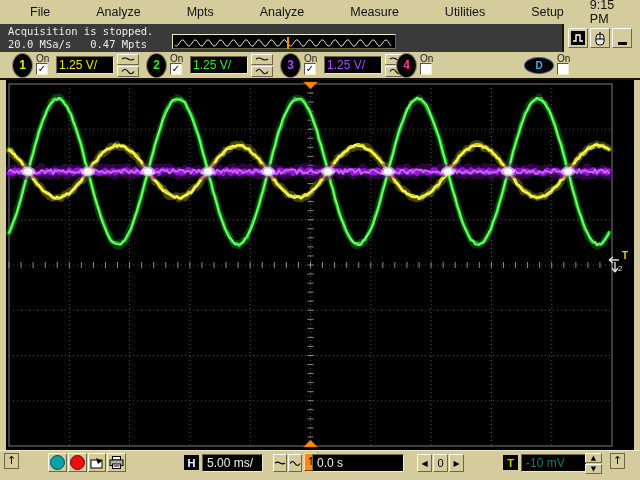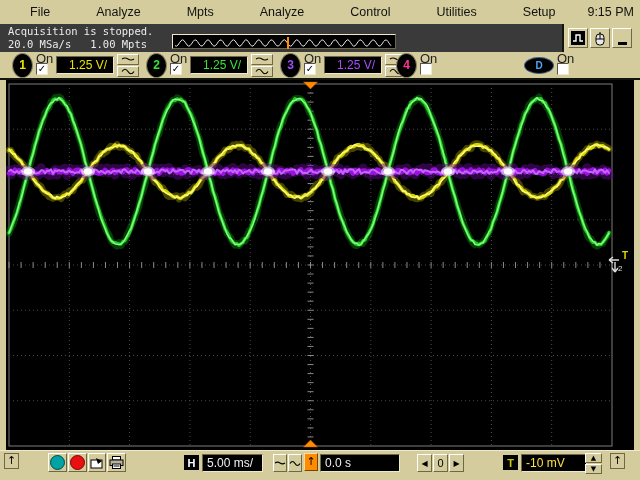--- a/index.html
+++ b/index.html
@@ -22,26 +22,26 @@
   .pulse-inner{width:14px;height:14px;background:#000;display:flex;align-items:center;justify-content:center;}
   .min-glyph{display:block;width:9px;height:3px;background:#000;margin-top:10px;}
   
   .channel-row{position:relative;height:26px;background:#d4cc9c;border-bottom:2px solid #15150f;box-sizing:content-box;}
   .ch-group{position:absolute;top:0;height:26px;display:flex;align-items:center;gap:3px;}
   .badge{width:19px;height:23px;background:#000;border:1px solid #8a8468;border-radius:50%;
     display:flex;align-items:center;justify-content:center;font-size:12px;font-weight:bold;}
   .eye{width:28px;height:15px;background:#000;border:1px solid #46618a;border-radius:50%;
     display:flex;align-items:center;justify-content:center;font-size:10px;font-weight:bold;color:#49a8ff;}
   .on-col{display:flex;flex-direction:column;align-items:flex-start;width:17px;margin-top:-1px;}
-  .on-label{font-size:13px;line-height:9px;color:#222;}
+  .on-label{font-size:10px;line-height:9px;color:#222;}
   .checkbox{width:12px;height:12px;background:#fff;border:1px solid;border-color:#555 #efe9c8 #efe9c8 #555;
     box-sizing:border-box;display:flex;align-items:center;justify-content:center;}
   .check{font-family:"DejaVu Sans",sans-serif;font-size:10px;line-height:10px;color:#000;margin-top:-1px;}
   .val-field{height:18px;background:#000;border:1px solid;border-color:#6e6848 #efe9c8 #efe9c8 #6e6848;
-    box-sizing:border-box;font-size:12px;line-height:16px;padding-left:12px;}
+    box-sizing:border-box;font-size:12px;line-height:16px;padding-left:2px;}
   .w58{width:58px;} .c1{color:#e8e400;} .c2{color:#35e635;} .c3{color:#a64dff;}
   .spin-v{display:flex;flex-direction:column;gap:1px;}
   .spin-btn{width:22px;height:11px;background:#d4cc9c;border:1px solid;border-color:#fff #6e6848 #6e6848 #fff;
     padding:0;display:flex;align-items:center;justify-content:center;}
   
   .display{position:relative;height:370px;margin:0 6px;background:#000;}
   .drag-cursor{position:absolute;left:598px;top:170px;width:28px;height:28px;}
   
   .toolbar{position:relative;height:24px;background:#d4cc9c;border-top:1px solid #efe9c8;}
   .flat-btn{position:absolute;background:#d4cc9c;border:1px solid #6e6848;padding:0;
@@ -61,29 +61,29 @@
 </head>
 <body>
 
 <div class="screen">
 
   <div class="menu-bar">
     <span class="menu-item">File</span>
     <span class="menu-item">Analyze</span>
     <span class="menu-item">Mpts</span>
     <span class="menu-item">Analyze</span>
-    <span class="menu-item">Control</span>
+    <span class="menu-item">Measure</span>
     <span class="menu-item">Utilities</span>
     <span class="menu-item">Setup</span>
     <span class="clock">9:15 PM</span>
   </div>
 
   <div class="status-row">
     <div class="status-text"><span>Acquisition is stopped.</span>
-<span>20.0 MSa/s   1.00 Mpts</span></div>
+<span>20.0 MSa/s   0.47 Mpts</span></div>
     <div class="preview-box">
       <svg id="preview-svg" width="220" height="12">
           <polyline points="2,8.7 3.5,9.2 5,8.0 6.5,5.8 8,3.7 9.5,2.8 11,3.6 12.5,5.7 14,7.9 15.5,9.1 17,8.7 18.5,6.9 20,4.6 21.5,3.0 23,3.0 24.5,4.6 26,6.9 27.5,8.7 29,9.1 30.5,7.9 32,5.6 33.5,3.6 35,2.8 36.5,3.7 38,5.8 39.5,8.0 41,9.2 42.5,8.6 44,6.7 45.5,4.4 47,3.0 48.5,3.1 50,4.7 51.5,7.1 53,8.8 54.5,9.1 56,7.8 57.5,5.5 59,3.5 60.5,2.8 62,3.8 63.5,6.0 65,8.1 66.5,9.2 68,8.6 69.5,6.6 71,4.3 72.5,2.9 74,3.1 75.5,4.9 77,7.2 78.5,8.9 80,9.1 81.5,7.6 83,5.4 84.5,3.4 86,2.8 87.5,3.9 89,6.1 90.5,8.2 92,9.2 93.5,8.5 95,6.5 96.5,4.2 98,2.9 99.5,3.2 101,5.0 102.5,7.3 104,8.9 105.5,9.0 107,7.5 108.5,5.2 110,3.3 111.5,2.8 113,4.0 114.5,6.2 116,8.3 117.5,9.2 119,8.4 120.5,6.3 122,4.1 123.5,2.9 125,3.3 126.5,5.1 128,7.4 129.5,9.0 131,9.0 132.5,7.4 134,5.1 135.5,3.3 137,2.9 138.5,4.1 140,6.4 141.5,8.4 143,9.2 144.5,8.3 146,6.2 147.5,4.0 149,2.8 150.5,3.4 152,5.3 153.5,7.6 155,9.0 156.5,8.9 158,7.3 159.5,4.9 161,3.2 162.5,2.9 164,4.2 165.5,6.5 167,8.5 168.5,9.2 170,8.2 171.5,6.0 173,3.9 174.5,2.8 176,3.4 177.5,5.4 179,7.7 180.5,9.1 182,8.9 183.5,7.1 185,4.8 186.5,3.1 188,2.9 189.5,4.4 191,6.6 192.5,8.6 194,9.2 195.5,8.1 197,5.9 198.5,3.8 200,2.8 201.5,3.5 203,5.5 204.5,7.8 206,9.1 207.5,8.8 209,7.0 210.5,4.7 212,3.1 213.5,3.0 215,4.5 216.5,6.8 218,8.7 " fill="none" stroke="#e8e8e8" stroke-width="1"></polyline>
           <rect x="114" y="0" width="2" height="12" fill="#ff8c00"></rect>
         </svg>
     </div>
     <div class="win-area">
       <button class="tb-btn">
         <span class="pulse-inner">
           <svg width="12" height="12" viewBox="0 0 12 12">
@@ -373,24 +373,24 @@
         <svg width="12" height="8">
           <path d="M1,4 Q3.5,2.2 6,4 T11,4" fill="none" stroke="#000" stroke-width="1.1"></path>
         </svg>
       </button>
     <button class="raised" style="left:288px;top:3px;width:14px;height:18px">
         <svg width="12" height="9">
           <path d="M1,4.5 Q3.5,0.5 6,4.5 T11,4.5" fill="none" stroke="#000" stroke-width="1.2"></path>
         </svg>
       </button>
     <button class="flat-btn glyph orange-btn" style="left:304px;top:2px;width:14px;height:18px">↑</button>
-    <span class="bar-field" style="left:320px;top:3px;width:80px">0.0 s</span>
+    <span class="bar-field" style="left:312px;top:3px;width:92px">0.0 s</span>
     <button class="raised glyph" style="left:417px;top:3px;width:15px;height:18px;font-size:8px">◀</button>
     <button class="raised" style="left:433px;top:3px;width:15px;height:18px;font-size:11px">0</button>
     <button class="raised glyph" style="left:449px;top:3px;width:15px;height:18px;font-size:8px">▶</button>
     <span class="letter-box" style="left:503px;top:4px;color:#cfc400">T</span>
-    <span class="bar-field" style="left:521px;top:3px;width:66px;color:#fde047">-10 mV</span>
+    <span class="bar-field" style="left:521px;top:3px;width:66px;color:#0f766e">-10 mV</span>
     <button class="raised glyph" style="left:585px;top:2px;width:17px;height:10px;font-size:7px">▲</button>
     <button class="raised glyph" style="left:585px;top:13px;width:17px;height:10px;font-size:7px">▼</button>
     <button class="flat-btn glyph" style="left:610px;top:2px;width:15px;height:16px">↑</button>
   </div>
 
 </div>
 
 </body></html>

